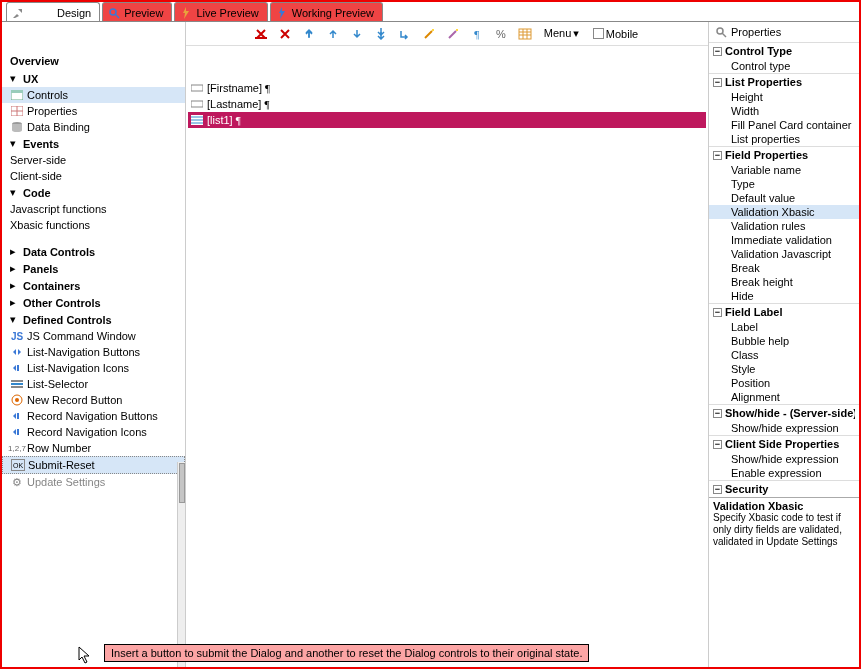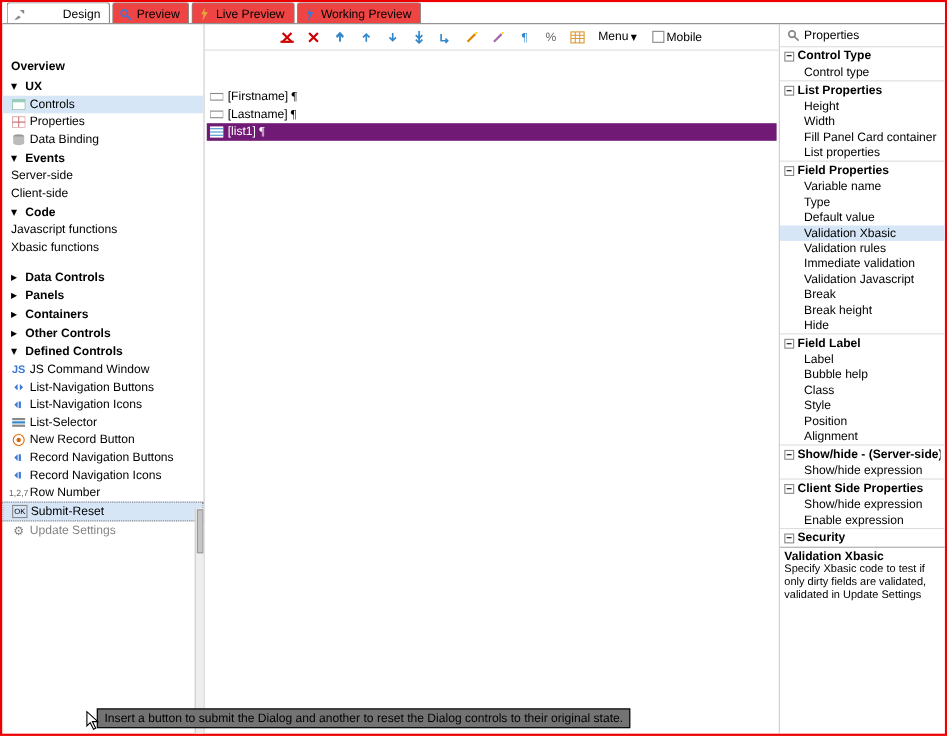--- a/index.html
+++ b/index.html
@@ -17,31 +17,31 @@
 .tree-item { display: flex; align-items: center; padding: 2px 4px 2px 8px; gap: 3px; cursor: default; }
 .tree-item.selected { background: #d6e6f7; }
 .tree-item.item-highlight { background: #d6e6f7; border: 1px dotted #888; }
 .tree-icon { display: inline-flex; width: 14px; height: 12px; align-items: center; justify-content: center; }
 .center-panel { flex: 1; display: flex; flex-direction: column; border-right: 1px solid #ccc; }
 .toolbar { height: 24px; display: flex; align-items: center; gap: 6px; padding: 2px 4px; border-bottom: 1px solid #ddd; justify-content: center; }
 .tb-btn { display: inline-flex; width: 18px; height: 18px; align-items: center; justify-content: center; cursor: pointer; }
 .tb-menu { display: flex; align-items: flex-start; gap: 2px; padding: 0 4px; }
 .fields-list { flex: 1; padding: 2px; position: relative; margin-top: 32px; }
 .field-row { display: flex; align-items: center; height: 16px; padding-left: 2px; gap: 3px; }
-.field-row.selected { background: #701a75; color: #fff; }
+.field-row.selected { background: #be185d; color: #fff; }
 .pilcrow { font-family: serif; }
 .field-icon { width: 14px; display: inline-flex; justify-content: center; }
 .props-panel { width: 150px; overflow: hidden; font-size: 11px; }
 .props-title { display: flex; align-items: center; gap: 4px; padding: 4px 6px; }
 .prop-section { font-weight: bold; padding: 2px 4px; border-top: 1px solid #ddd; display: flex; align-items: center; gap: 3px; }
 .prop-row { padding: 1px 4px 1px 22px; }
 .prop-row.sel { background: #d6e6f7; }
 .prop-help { border-top: 1px solid #aaa; padding: 2px 4px; font-size: 11px; }
 .prop-help-title { font-weight: bold; }
-.tooltip-bar { position: absolute; left: 86px; bottom: 5px; height: 18px; background: #737373; border: 1px solid #000; padding: 2px 6px; display: flex; align-items: center; font-size: 11px; z-index: 50; }
+.tooltip-bar { position: absolute; left: 102px; bottom: 5px; height: 18px; background: #fca5a5; border: 1px solid #000; padding: 2px 6px; display: flex; align-items: center; font-size: 11px; z-index: 50; }
 .expander-box { display: inline-block; width: 9px; height: 9px; border: 1px solid #888; text-align: center; line-height: 7px; font-size: 9px; background: #fff; }
 svg { display: block; }
 </style>
 </head>
 <body>
 
 <div class="tabbar">
   <div class="tab active">
     <span class="tree-icon">
         <svg width="12" height="12">

